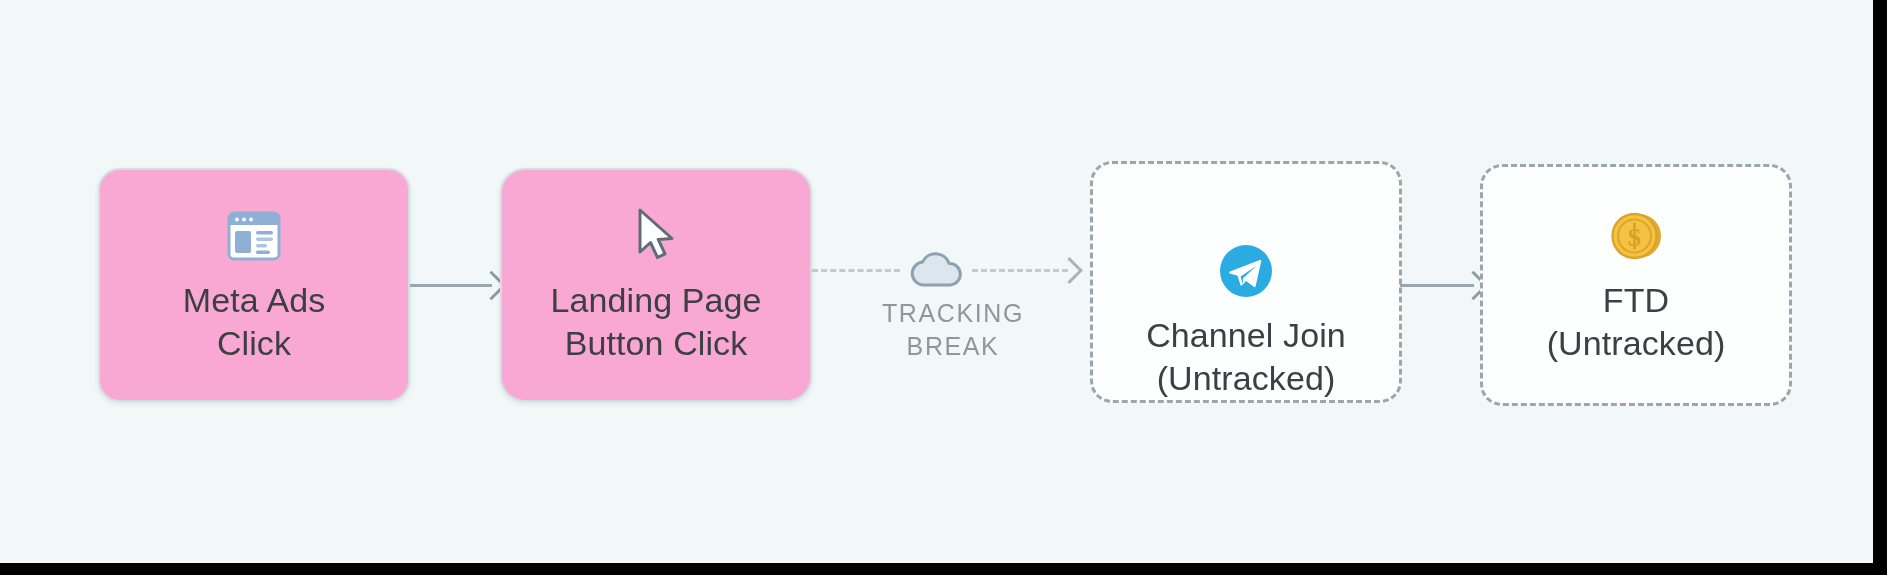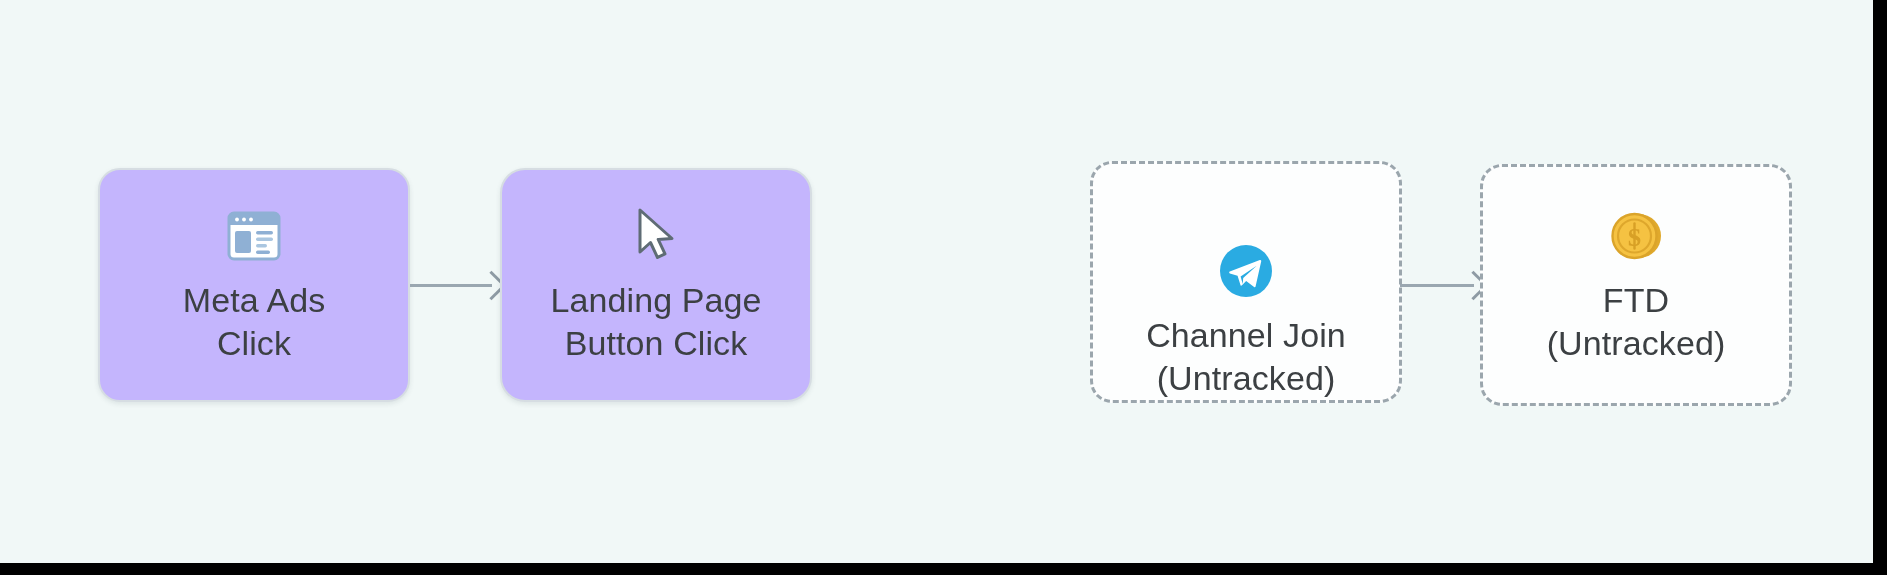--- a/index.html
+++ b/index.html
@@ -31,21 +31,21 @@
     position: absolute;
     left: 0;
     top: 0;
     width: 1873px;
     height: 563px;
   }
 
   
   .node {
     position: absolute;
-    background: #c4b5fd;
+    background: #f9a8d4;
     border-radius: 22px;
     box-sizing: border-box;
     display: flex;
     flex-direction: column;
     align-items: center;
     justify-content: center;
   }
   .node.solid {
     border: 2px solid #d6dde2;
     box-shadow: 0 2px 5px rgba(40,60,70,0.10);
@@ -190,20 +190,34 @@
       <div class="node solid" id="node-landing-page">
         <div class="node-icon">
           <svg width="44" height="58" viewBox="0 0 44 58" aria-hidden="true">
             <path d="M6 3 L6 45 L16.5 35.5 L23.5 50.5 L31 46.8 L24.2 32.4 L38 31.5 Z" fill="#ffffff" stroke="#5f6c75" stroke-width="3" stroke-linejoin="round"></path>
           </svg>
         </div>
         <div class="node-label">Landing Page
 Button Click</div>
       </div>
 
+      <div id="tracking-break">
+        <div class="tb-line-row">
+          <div class="tb-seg tb-seg-left"></div>
+          <div class="cloud-wrap">
+            <svg width="56" height="40" viewBox="0 0 56 40" aria-hidden="true">
+              <path d="M15 35 a11.5 11.5 0 0 1 -0.6 -22.9 A14.5 14.5 0 0 1 41.2 13.6 a10.6 10.6 0 0 1 0.8 21.4 Z" fill="#dbe6ee" stroke="#8da1ae" stroke-width="3" stroke-linejoin="round"></path>
+            </svg>
+          </div>
+          <div class="tb-seg tb-seg-right"></div>
+          <div class="tb-arrow"></div>
+        </div>
+        <div class="tb-caption">TRACKING
+BREAK</div>
+      </div>
 
       <div class="node dashed" id="node-channel-join">
         <div class="node-icon">
           <svg width="56" height="56" viewBox="0 0 56 56" aria-hidden="true">
             <circle cx="28" cy="28" r="26" fill="#2aabe2"></circle>
             <path d="M42.5 16.8 L11.8 28.6 a0.95 0.95 0 0 0 0.07 1.8 l7.7 2.4 l2.9 9.1 a0.9 0.9 0 0 0 1.5 0.38 l4.2 -4.2 l7.9 5.8 a1 1 0 0 0 1.56 -0.6 l5.6 -25.0 a1 1 0 0 0 -1.33 -1.16 Z
                      M22.6 33.6 l16.1 -10.9 l-13.5 12.3 l-0.5 6.0 Z" fill="#ffffff"></path>
           </svg>
         </div>
         <div class="node-label">Channel Join

